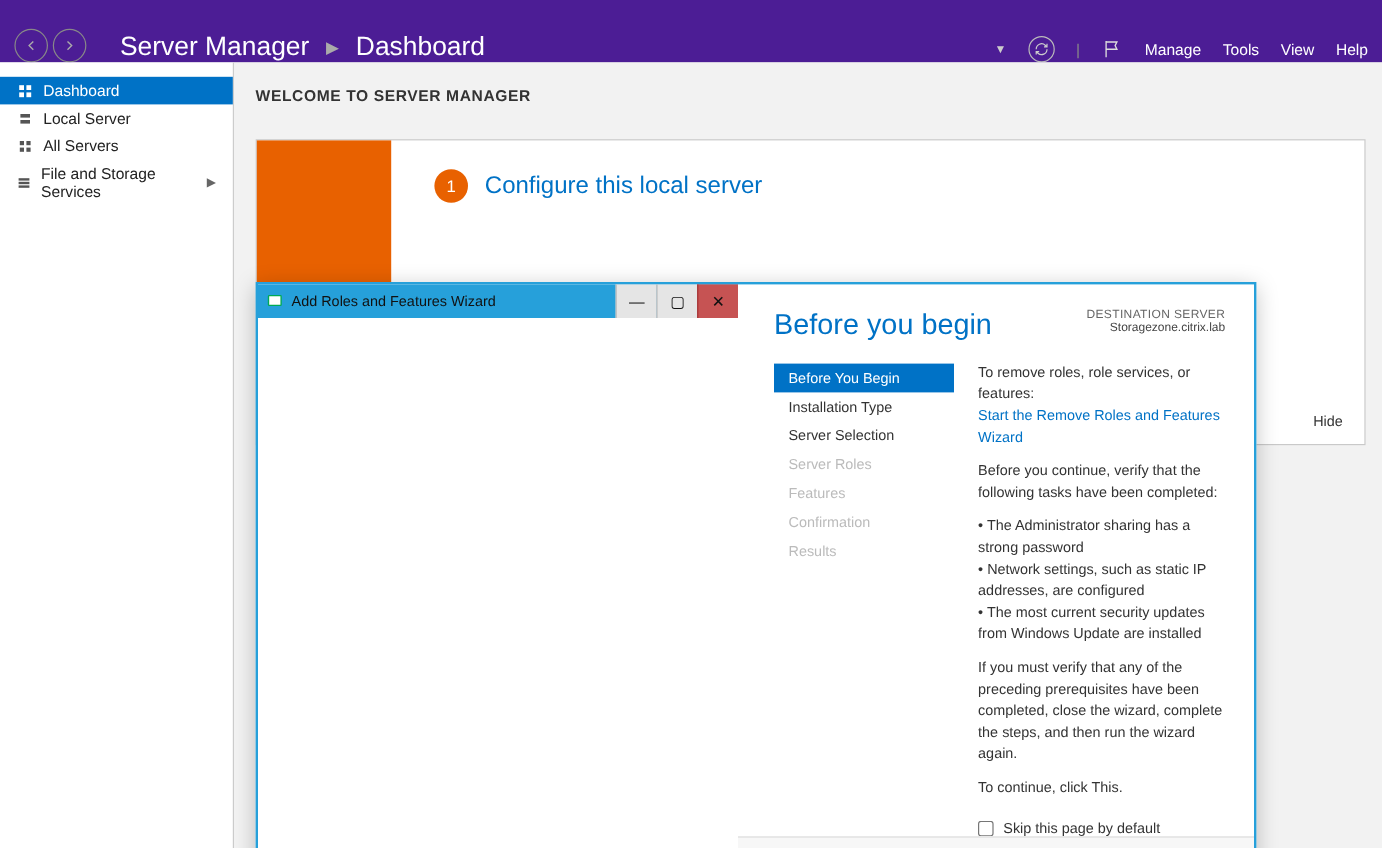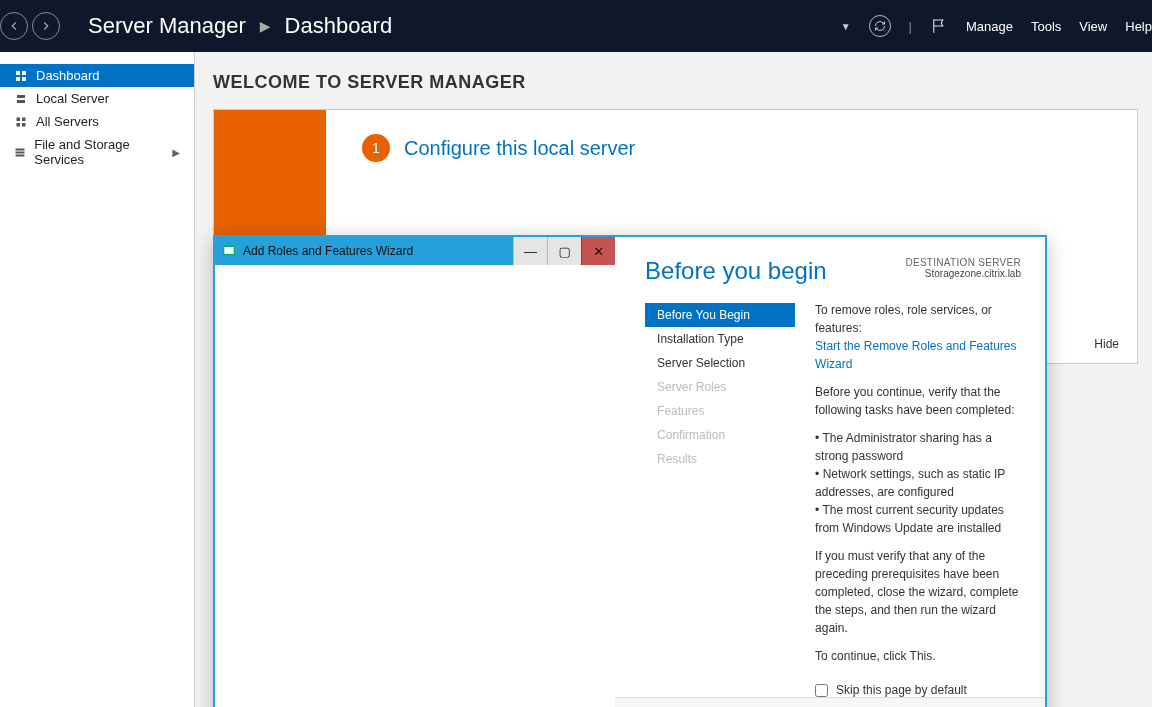--- a/index.html
+++ b/index.html
@@ -1,25 +1,25 @@
 <!DOCTYPE html>
 <html><head>
 <meta charset="utf-8">
 <style>
 * { margin: 0; padding: 0; box-sizing: border-box; font-family: "Segoe UI", Arial, sans-serif; }
 body { width: 1152px; height: 707px; background: #f0f0f0; overflow: hidden; position: relative; }
 
 
 .header {
   height: 52px;
-  background: #0f172a;
+  background: #4c1d95;
   display: flex;
-  align-items: center;
+  align-items: flex-end;
   color: #fff;
-  padding: 0 0;
+  padding: 0 12px;
 }
 .nav-arrows { display: flex; gap: 4px; margin-right: 28px; }
 .nav-arrow {
   width: 28px; height: 28px;
   border: 1.5px solid #888; border-radius: 50%;
   display: flex; align-items: center; justify-content: center;
   color: #aaa; font-size: 16px;
 }
 .breadcrumb { display: flex; align-items: center; font-size: 22px; font-weight: 300; gap: 14px; }
 .breadcrumb .sep { color: #aaa; font-size: 14px; }
@@ -39,21 +39,21 @@
   padding-top: 12px; font-size: 13px;
 }
 .sidebar-item {
   display: flex; align-items: center; padding: 4px 14px; gap: 8px; color: #222;
 }
 .sidebar-item.active { background: #0072c6; color: #fff; }
 .sidebar-icon { width: 14px; display: flex; align-items: center; justify-content: center; }
 .sidebar-arrow { margin-left: auto; color: #666; font-size: 10px; }
 
 .content { flex: 1; padding: 20px 14px 0 18px; position: relative; background: #f2f2f2; }
-.welcome-title { font-size: 18px; font-weight: 600; letter-spacing: .5px; color: #333; margin-bottom: 16px; }
+.welcome-title { font-size: 13px; font-weight: 600; letter-spacing: .5px; color: #333; margin-bottom: 29px; }
 .tile-row { display: flex; border: 1px solid #c9c9c9; background: #fff; height: 255px; position: relative; }
 .tile-left {
   width: 112px; background: #e86100; color: #fff;
   display: flex; flex-direction: column; justify-content: flex-end;
   padding: 6px 8px; font-size: 11px; letter-spacing: .3px;
 }
 .tile-body { flex: 1; padding: 24px 36px; }
 .step { display: flex; align-items: center; gap: 14px; }
 .step-num {
   width: 28px; height: 28px; border-radius: 50%; background: #e86100; color: #fff;

